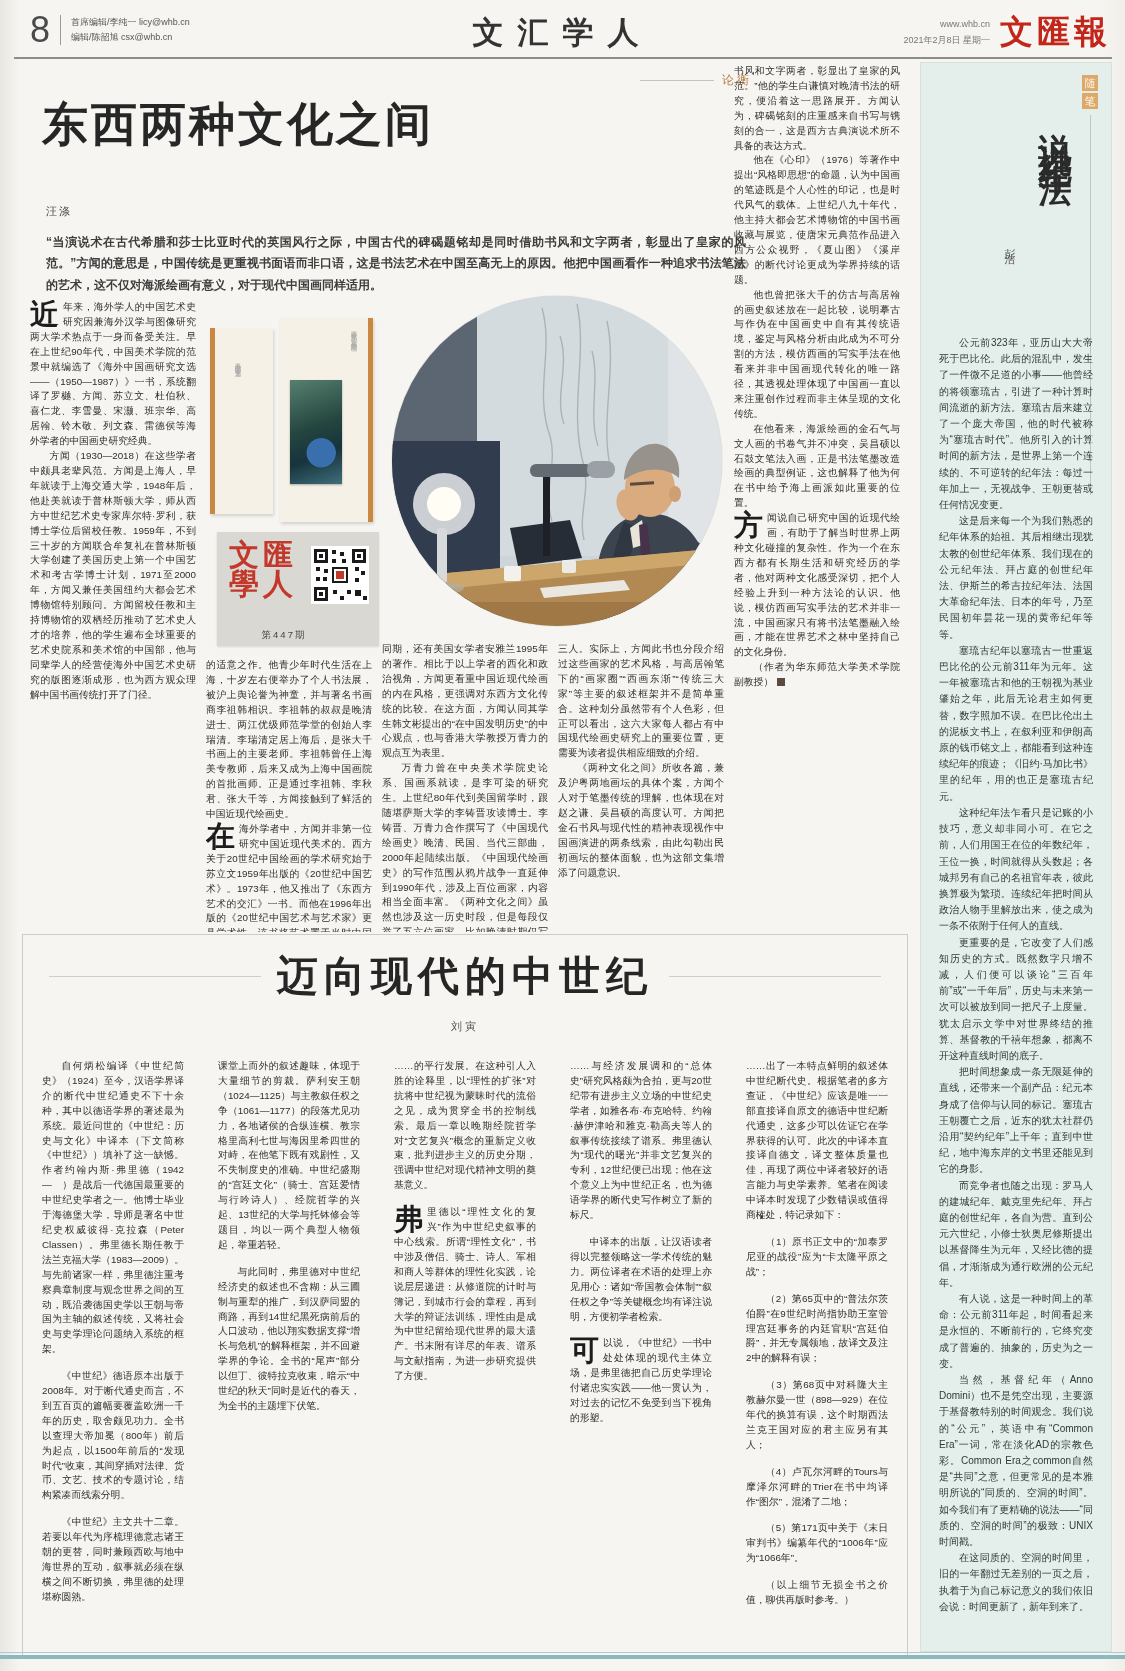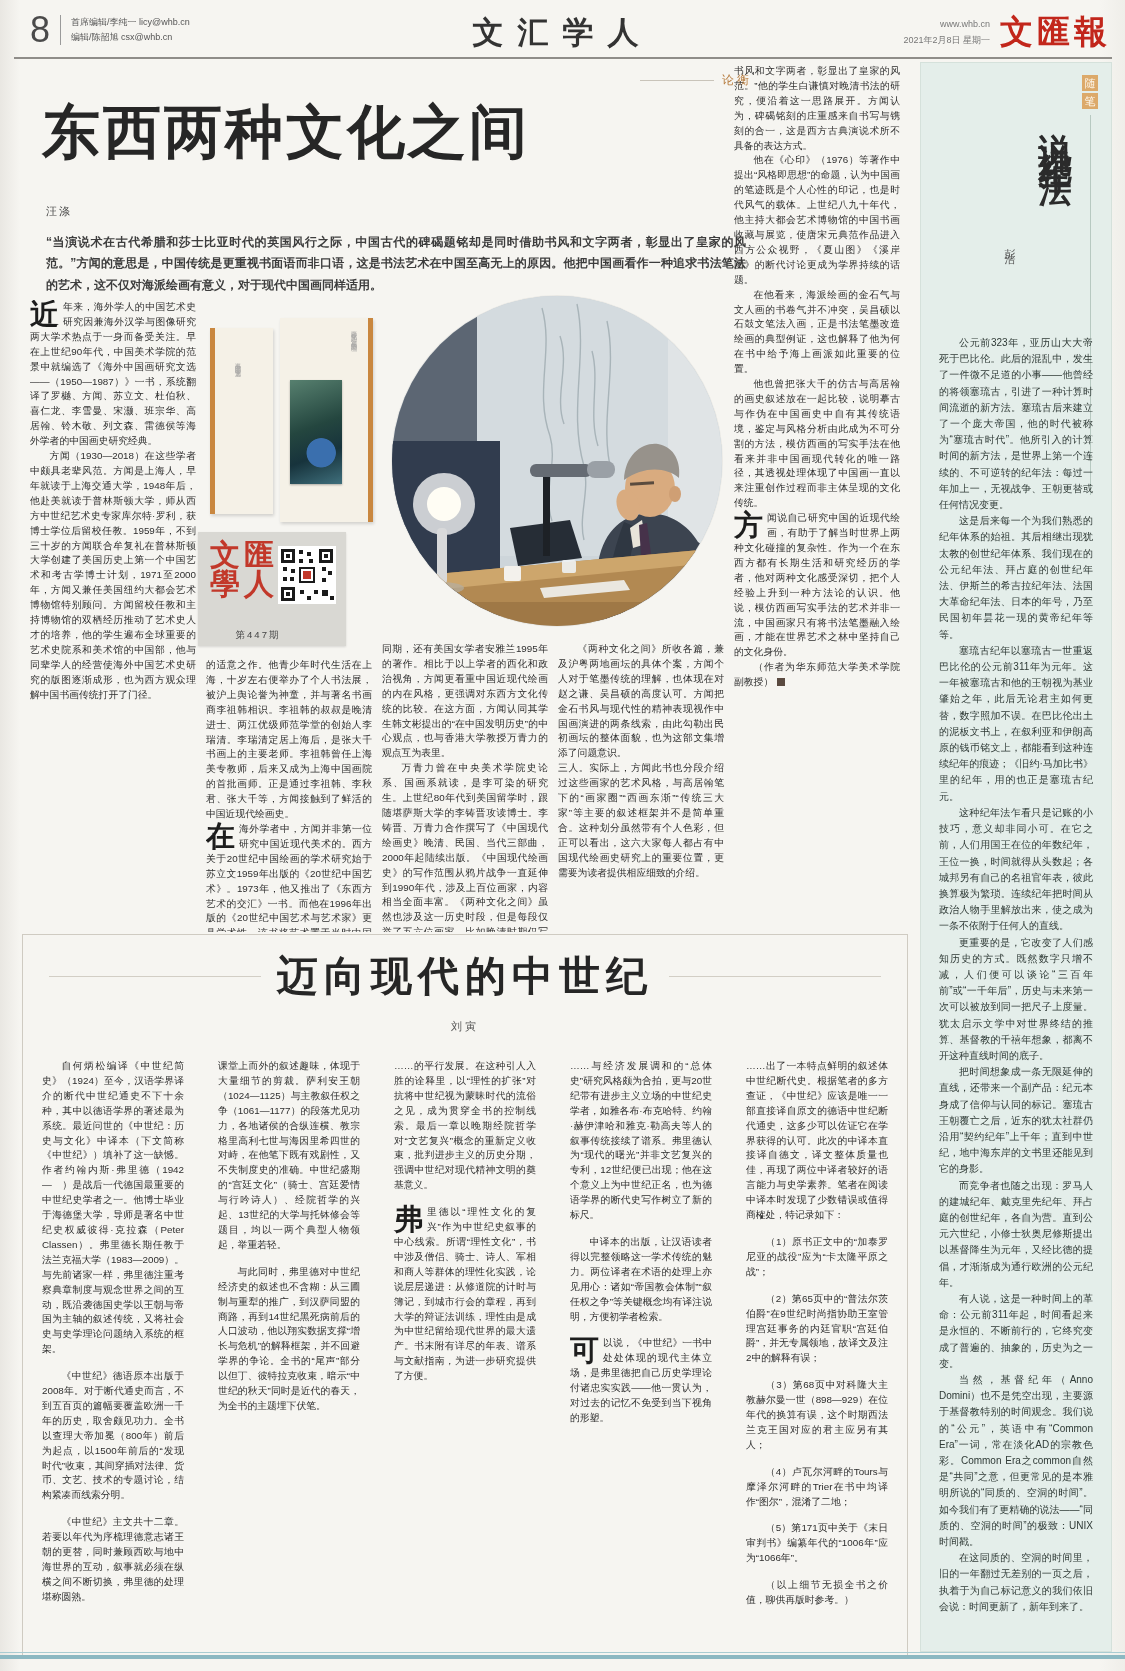--- a/index.html
+++ b/index.html
@@ -14,21 +14,21 @@
     font-family:"Liberation Serif","DejaVu Serif",serif;font-size:31px;letter-spacing:14px;color:#333;font-weight:600;white-space:nowrap;}
   .hdr-right{position:absolute;right:14px;top:10px;display:flex;align-items:center;gap:10px;}
   .url-date{text-align:right;font-size:9px;color:#777;line-height:1.7;}
   .masthead{font-family:"DejaVu Serif","Liberation Serif",serif;font-size:33px;font-weight:bold;color:#c2261b;letter-spacing:4px;}
   .header-rule{position:absolute;top:57px;left:14px;right:13px;height:2px;background:#8f8d89;}
   
   .col-label{position:absolute;display:flex;align-items:center;gap:8px;}
   .col-label .ln{width:74px;height:1px;background:#c9c4ba;}
   .col-label .tx{font-size:12px;color:#b5793a;letter-spacing:3px;}
   
-  .m-title{position:absolute;left:42px;top:94px;font-size:58px;font-weight:800;color:#262626;letter-spacing:3px;}
+  .m-title{position:absolute;left:42px;top:94px;font-size:46px;font-weight:800;color:#262626;letter-spacing:3px;}
   .m-byline{position:absolute;left:46px;top:204px;font-size:11px;color:#444;letter-spacing:2px;}
   .m-lead{position:absolute;left:46px;top:232px;width:700px;font-size:12px;font-weight:bold;color:#3d3d3d;line-height:1.78;text-align:justify;}
   .tcol{position:absolute;width:166px;overflow:hidden;font-size:9.8px;line-height:14.9px;text-align:justify;color:#2e2e2e;}
   .tcol p,.sb-body p{margin:0;text-indent:2em;}
   .tcol p.hasdc,.sb-body p.hasdc{text-indent:0;}
   .tcol p.noind{text-indent:0;}
   .dc{float:left;font-size:29px;line-height:27px;font-weight:700;padding:1px 4px 0 0;color:#1d1d1d;}
   .end-note{margin-top:4px;}
   .end-mark{display:inline-block;width:8px;height:8px;background:#5a4a40;margin-left:4px;vertical-align:-1px;}
   
@@ -36,21 +36,21 @@
   .bk{position:absolute;background:#f5f1e7;box-shadow:1px 2px 3px rgba(0,0,0,.15);}
   .bk-l{left:2px;top:10px;width:58px;height:186px;border-left:5px solid #c9873f;}
   .bk-r{left:72px;top:0;width:88px;height:204px;border-right:5px solid #c9873f;}
   .bk-vtext{position:absolute;writing-mode:vertical-rl;font-size:6px;color:#9a9archive488;color:#999;letter-spacing:1px;opacity:.8;}
   .bk-l .bk-vtext{left:18px;top:30px;}
   .bk-r .bk-vtext{right:10px;top:8px;}
   .bk-paint{position:absolute;left:10px;top:62px;width:52px;height:104px;
     background:radial-gradient(circle at 60% 70%,#3a6fae 0 18%,transparent 19%),
     linear-gradient(160deg,#57806f 0%,#24463f 45%,#17333c 70%,#3f6f7c 100%);
     box-shadow:0 1px 2px rgba(0,0,0,.3);}
-  .logobox{position:absolute;left:198px;top:532px;width:148px;height:114px;background:#d9d8d3;box-shadow:0 1px 2px rgba(0,0,0,.12);}
+  .logobox{position:absolute;left:217px;top:532px;width:162px;height:114px;background:#d9d8d3;box-shadow:0 1px 2px rgba(0,0,0,.12);}
   .logo-cn{position:absolute;left:12px;top:8px;font-family:"DejaVu Serif","Liberation Serif",serif;font-weight:bold;color:#c2382a;font-size:30px;line-height:.98;letter-spacing:4px;}
   .logo-issue{position:absolute;left:0;right:28px;bottom:4px;text-align:center;font-size:9.5px;color:#444;letter-spacing:2px;}
   .qr{position:absolute;right:10px;top:14px;width:58px;height:58px;background:#fff;}
   
   .photo{position:absolute;left:392px;top:296px;width:330px;height:330px;border-radius:50%;overflow:hidden;background:#cdd5da;box-shadow:0 0 0 1px rgba(0,0,0,.05);}
   
   .b-box{position:absolute;left:22px;top:934px;width:884px;height:722px;border:1px solid #cfcbc2;}
   .b-titlerow{position:absolute;left:10px;right:10px;top:14px;display:flex;align-items:center;}
   .b-titlerow .rule{flex:1;height:1px;background:#d2cec5;margin:0 16px;}
   .b-title{font-size:41px;font-weight:800;color:#262626;letter-spacing:6px;white-space:nowrap;}
@@ -208,31 +208,31 @@
     </svg>
   </div>
 
   <div class="tcol" style="left:382px;top:642px;height:290px;">
 
   <p class="para noind"><span>同期，还有美国女学者安雅兰1995年的著作。相比于以上学者的西化和政治视角，方闻更看重中国近现代绘画的内在风格，更强调对东西方文化传统的比较。在这方面，方闻认同其学生韩文彬提出的“在中国发明历史”的中心观点，也与香港大学教授万青力的观点互为表里。</span></p>
       <p class="para"><span>万青力曾在中央美术学院史论系、国画系就读，是李可染的研究生。上世纪80年代到美国留学时，跟随堪萨斯大学的李铸晋攻读博士。李铸晋、万青力合作撰写了《中国现代绘画史》晚清、民国、当代三部曲，2000年起陆续出版。《中国现代绘画史》的写作范围从鸦片战争一直延伸到1990年代，涉及上百位画家，内容相当全面丰富。《两种文化之间》虽然也涉及这一历史时段，但是每段仅举了五六位画家，比如晚清时期仅写赵之谦、虚谷、任伯年、吴昌硕、王一亭等数人，民国时期仅写齐白石、黄宾虹、张大千</span></p>
     </div>
   <div class="tcol" style="left:558px;top:642px;height:290px;">
 
-  <p class="para"><span>《两种文化之间》所收各篇，兼及沪粤两地画坛的具体个案，方闻个人对于笔墨传统的理解，也体现在对赵之谦、吴昌硕的高度认可。方闻把金石书风与现代性的精神表现视作中国画演进的两条线索，由此勾勒出民初画坛的整体面貌，也为这部文集增添了问题意识。</span></p>
-      <p class="para noind"><span>三人。实际上，方闻此书也分段介绍过这些画家的艺术风格，与高居翰笔下的“画家圈”“西画东渐”“传统三大家”等主要的叙述框架并不是简单重合。这种划分虽然带有个人色彩，但正可以看出，这六大家每人都占有中国现代绘画史研究上的重要位置，更需要为读者提供相应细致的介绍。</span></p>
+  <p class="para noind"><span>三人。实际上，方闻此书也分段介绍过这些画家的艺术风格，与高居翰笔下的“画家圈”“西画东渐”“传统三大家”等主要的叙述框架并不是简单重合。这种划分虽然带有个人色彩，但正可以看出，这六大家每人都占有中国现代绘画史研究上的重要位置，更需要为读者提供相应细致的介绍。</span></p>
+      <p class="para"><span>《两种文化之间》所收各篇，兼及沪粤两地画坛的具体个案，方闻个人对于笔墨传统的理解，也体现在对赵之谦、吴昌硕的高度认可。方闻把金石书风与现代性的精神表现视作中国画演进的两条线索，由此勾勒出民初画坛的整体面貌，也为这部文集增添了问题意识。</span></p>
     </div>
 
   <div class="tcol" style="left:734px;top:64px;height:868px;">
     <div>
 
     <p class="para noind"><span>书风和文字两者，彰显出了皇家的风范。”他的学生白谦慎对晚清书法的研究，便沿着这一思路展开。方闻认为，碑碣铭刻的庄重感来自书写与镌刻的合一，这是西方古典演说术所不具备的表达方式。</span></p>
         <p class="para"><span>他在《心印》（1976）等著作中提出“风格即思想”的命题，认为中国画的笔迹既是个人心性的印记，也是时代风气的载体。上世纪八九十年代，他主持大都会艺术博物馆的中国书画收藏与展览，使唐宋元典范作品进入西方公众视野，《夏山图》《溪岸图》的断代讨论更成为学界持续的话题。</span></p>
+        <p class="para"><span>他也曾把张大千的仿古与高居翰的画史叙述放在一起比较，说明摹古与作伪在中国画史中自有其传统语境，鉴定与风格分析由此成为不可分割的方法，模仿西画的写实手法在他看来并非中国画现代转化的唯一路径，其透视处理体现了中国画一直以来注重创作过程而非主体呈现的文化传统。</span></p>
         <p class="para"><span>在他看来，海派绘画的金石气与文人画的书卷气并不冲突，吴昌硕以石鼓文笔法入画，正是书法笔墨改造绘画的典型例证，这也解释了他为何在书中给予海上画派如此重要的位置。</span></p>
-        <p class="para"><span>他也曾把张大千的仿古与高居翰的画史叙述放在一起比较，说明摹古与作伪在中国画史中自有其传统语境，鉴定与风格分析由此成为不可分割的方法，模仿西画的写实手法在他看来并非中国画现代转化的唯一路径，其透视处理体现了中国画一直以来注重创作过程而非主体呈现的文化传统。</span></p>
         <p class="para hasdc"><span class="dc">方</span><span>闻说自己研究中国的近现代绘画，有助于了解当时世界上两种文化碰撞的复杂性。作为一个在东西方都有长期生活和研究经历的学者，他对两种文化感受深切，把个人经验上升到一种方法论的认识。他说，模仿西画写实手法的艺术并非一流，中国画家只有将书法笔墨融入绘画，才能在世界艺术之林中坚持自己的文化身份。</span></p>
       </div>
     <p class="end-note"><span>（作者为华东师范大学美术学院副教授）</span><span class="end-mark"></span></p>
   </div>
 
   <div class="b-box">
     <div class="b-titlerow">
       <div class="rule"></div>
       <div class="b-title">迈向现代的中世纪</div>
       <div class="rule"></div>

